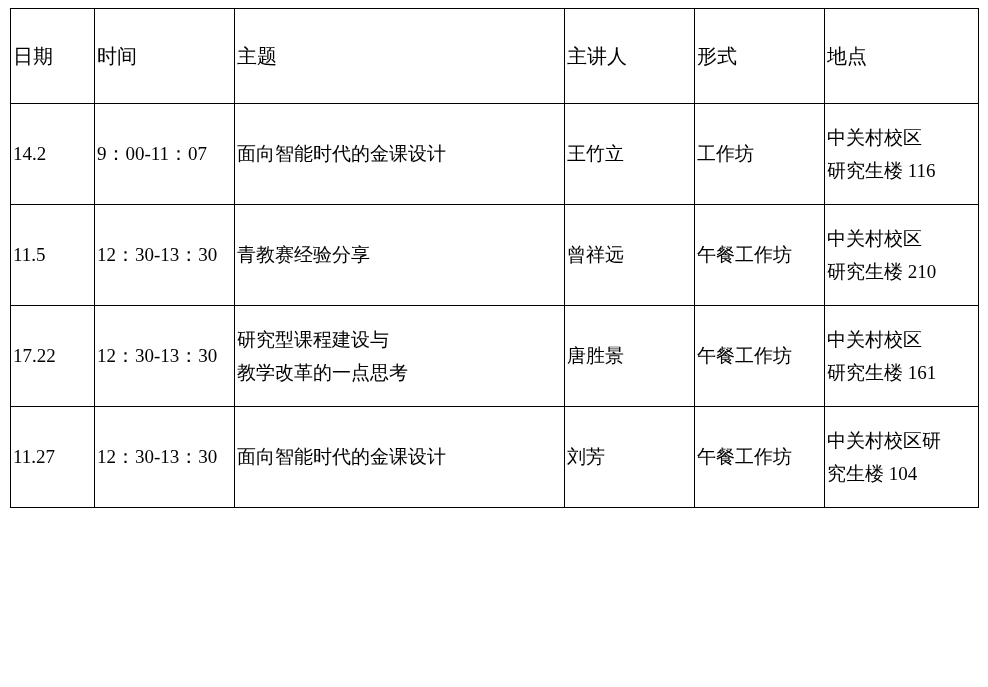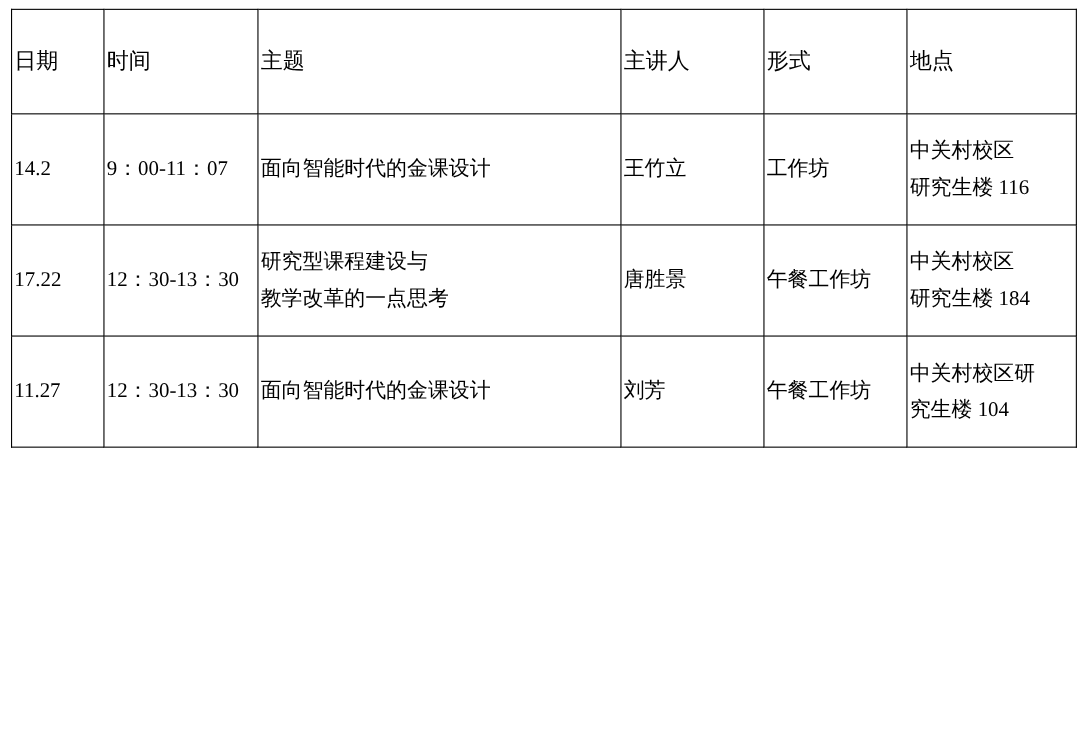--- a/index.html
+++ b/index.html
@@ -100,31 +100,44 @@
           <span class="cell-line">面向智能时代的金课设计</span>
         </td>
         <td class="speaker">王竹立</td>
         <td class="format">工作坊</td>
         <td class="place">
           <span class="cell-line">中关村校区</span>
           <span class="cell-line">研究生楼 116</span>
         </td>
       </tr>
       <tr>
+        <td class="date">11.5</td>
+        <td class="time">12：30-13：30</td>
+        <td class="topic">
+          <span class="cell-line">青教赛经验分享</span>
+        </td>
+        <td class="speaker">曾祥远</td>
+        <td class="format">午餐工作坊</td>
+        <td class="place">
+          <span class="cell-line">中关村校区</span>
+          <span class="cell-line">研究生楼 210</span>
+        </td>
+      </tr>
+      <tr>
         <td class="date">17.22</td>
         <td class="time">12：30-13：30</td>
         <td class="topic">
           <span class="cell-line">研究型课程建设与</span>
           <span class="cell-line">教学改革的一点思考</span>
         </td>
         <td class="speaker">唐胜景</td>
         <td class="format">午餐工作坊</td>
         <td class="place">
           <span class="cell-line">中关村校区</span>
-          <span class="cell-line">研究生楼 184</span>
+          <span class="cell-line">研究生楼 161</span>
         </td>
       </tr>
       <tr>
         <td class="date">11.27</td>
         <td class="time">12：30-13：30</td>
         <td class="topic">
           <span class="cell-line">面向智能时代的金课设计</span>
         </td>
         <td class="speaker">刘芳</td>
         <td class="format">午餐工作坊</td>

